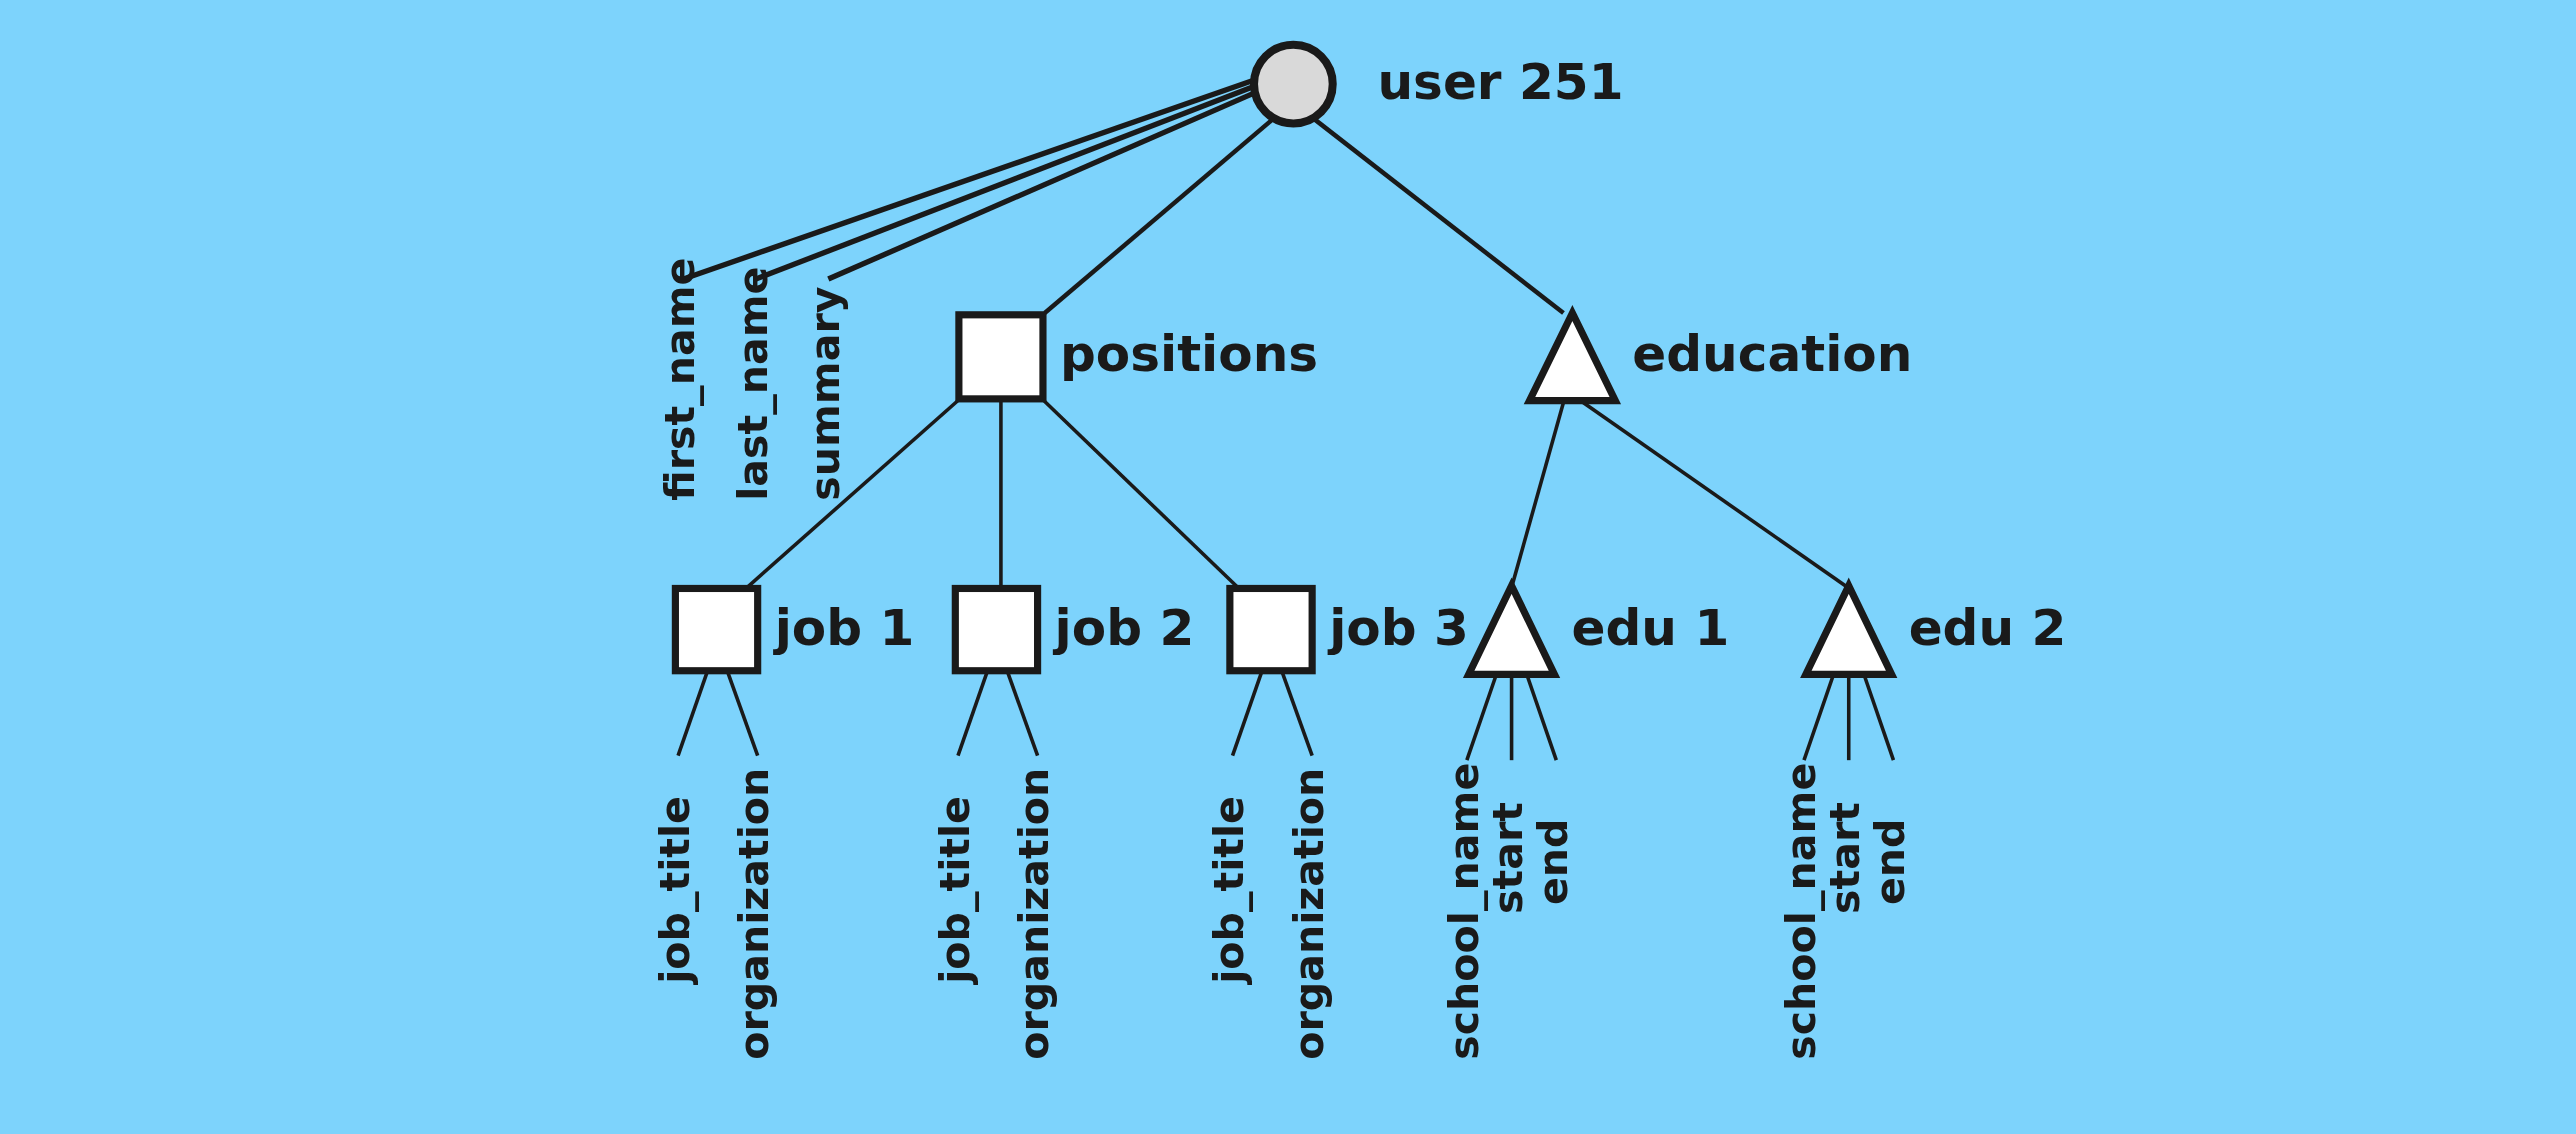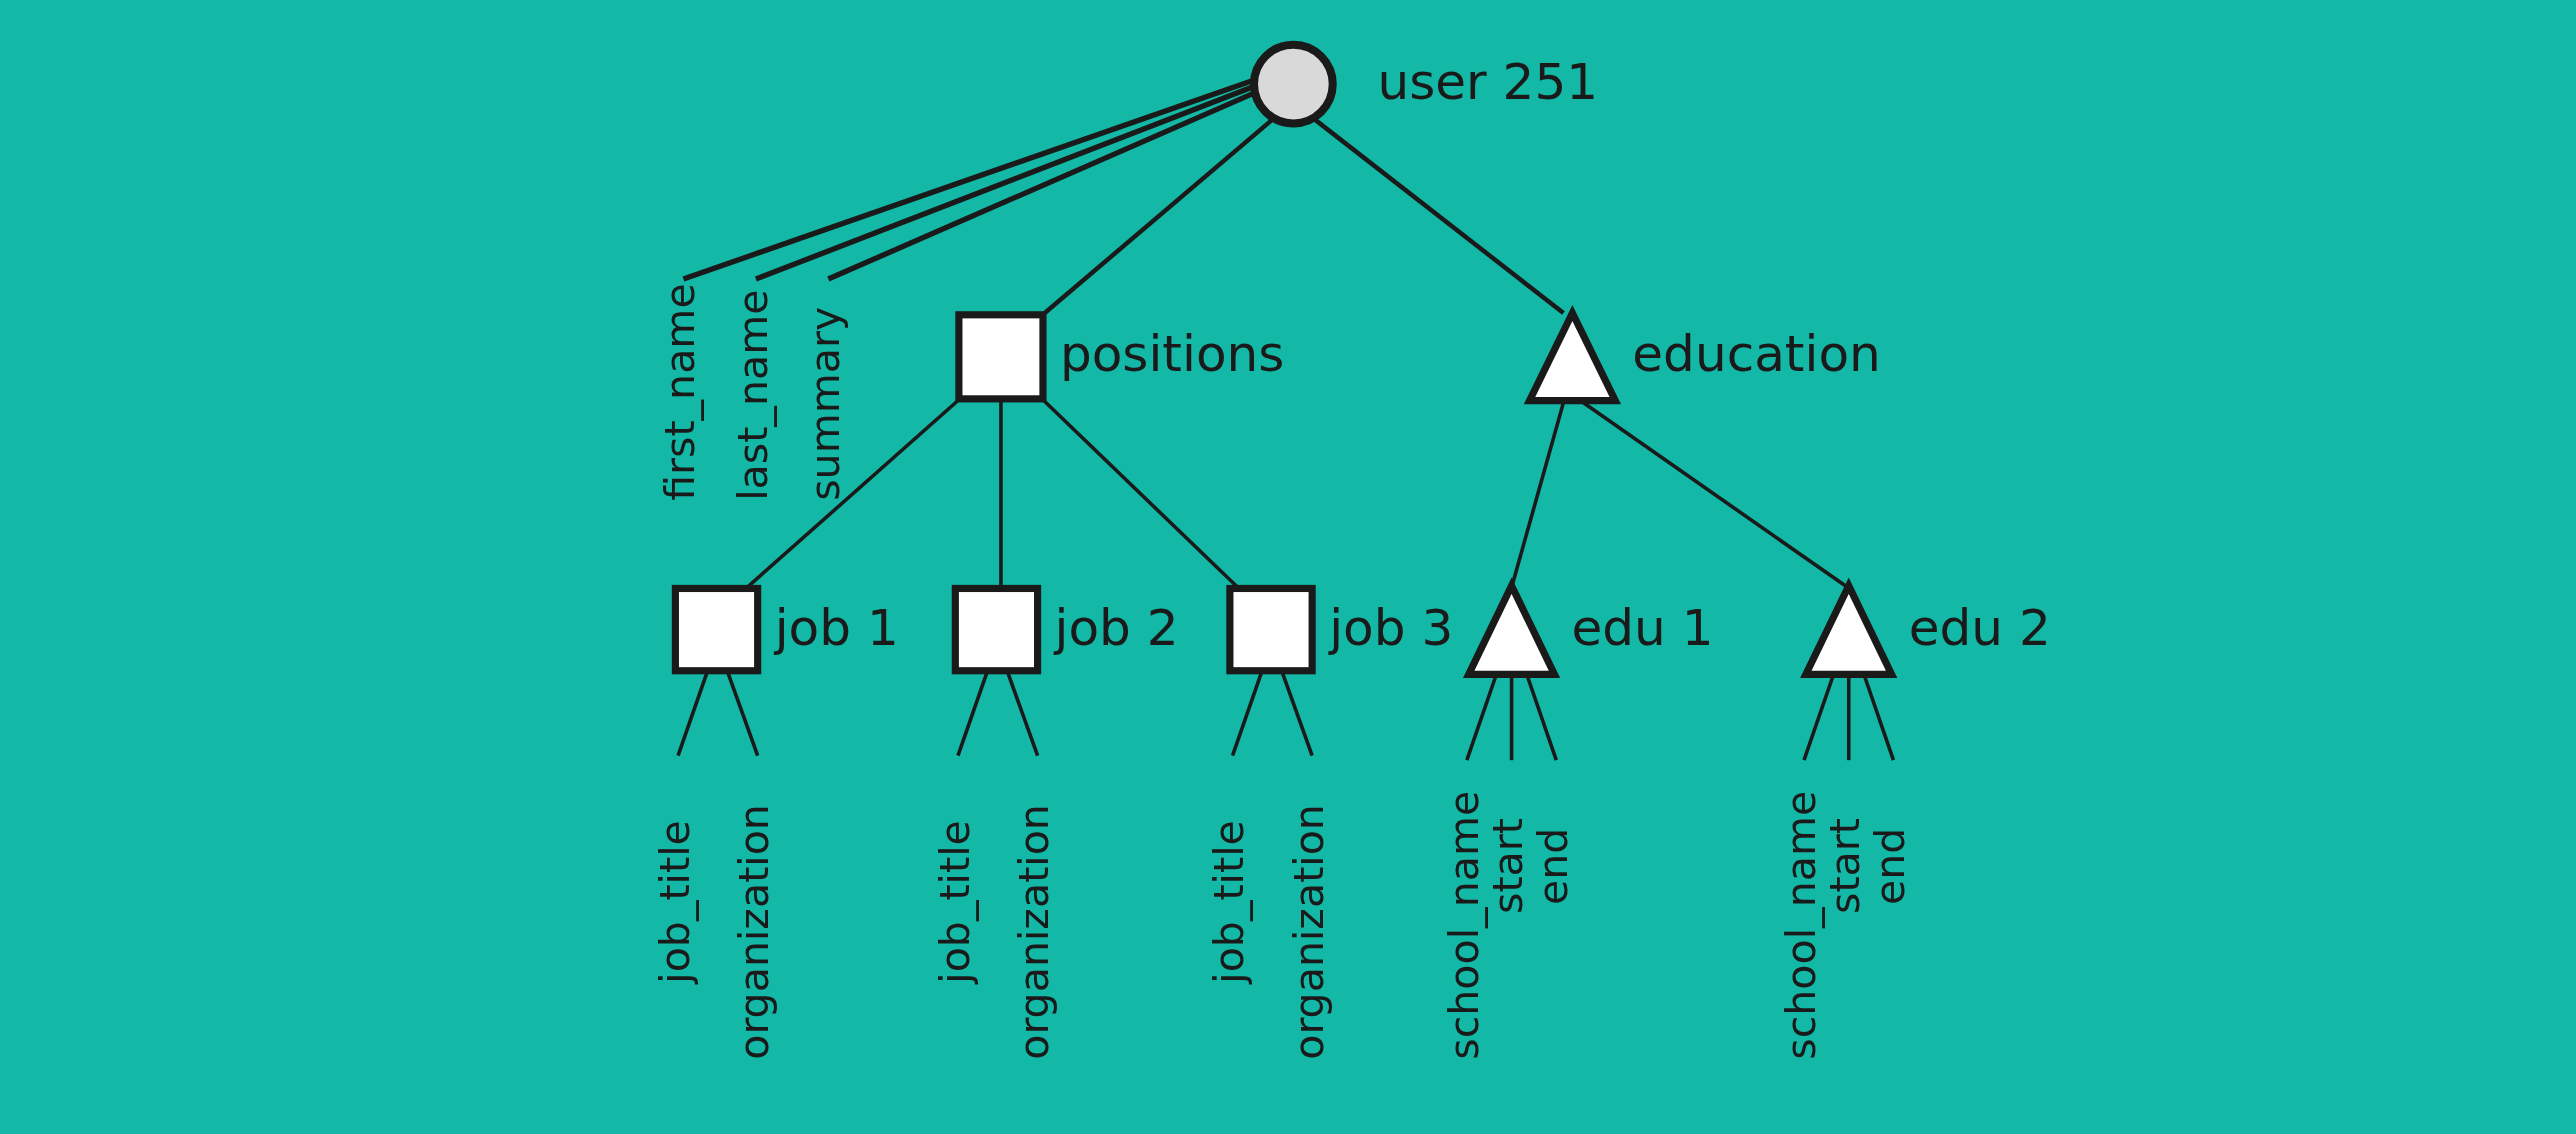--- a/index.html
+++ b/index.html
@@ -10,21 +10,22 @@
   body {
     width: 2576px;
     height: 1134px;
     overflow: hidden;
     font-family: "DejaVu Sans", "Liberation Sans", sans-serif;
   }
   #diagram-root {
     position: relative;
     width: 2576px;
     height: 1134px;
-    background: #14b8a6;
+    background: #7dd3fc;
+    font-weight: bold;
   }
   svg#tree-svg {
     display: block;
     width: 2576px;
     height: 1134px;
   }
   .edge-thick {
     stroke: #1a1a1a;
     stroke-width: 5;
     fill: none;

